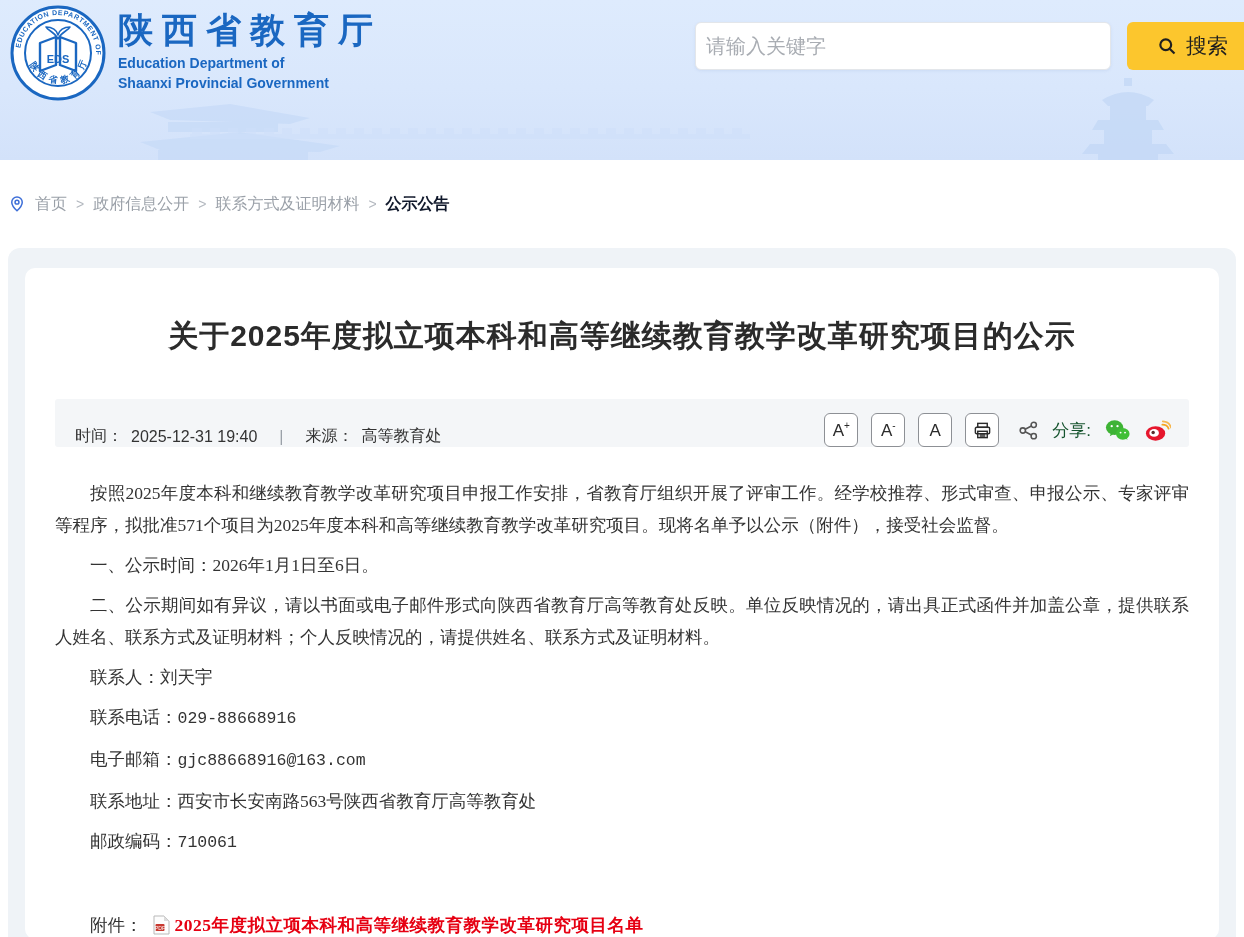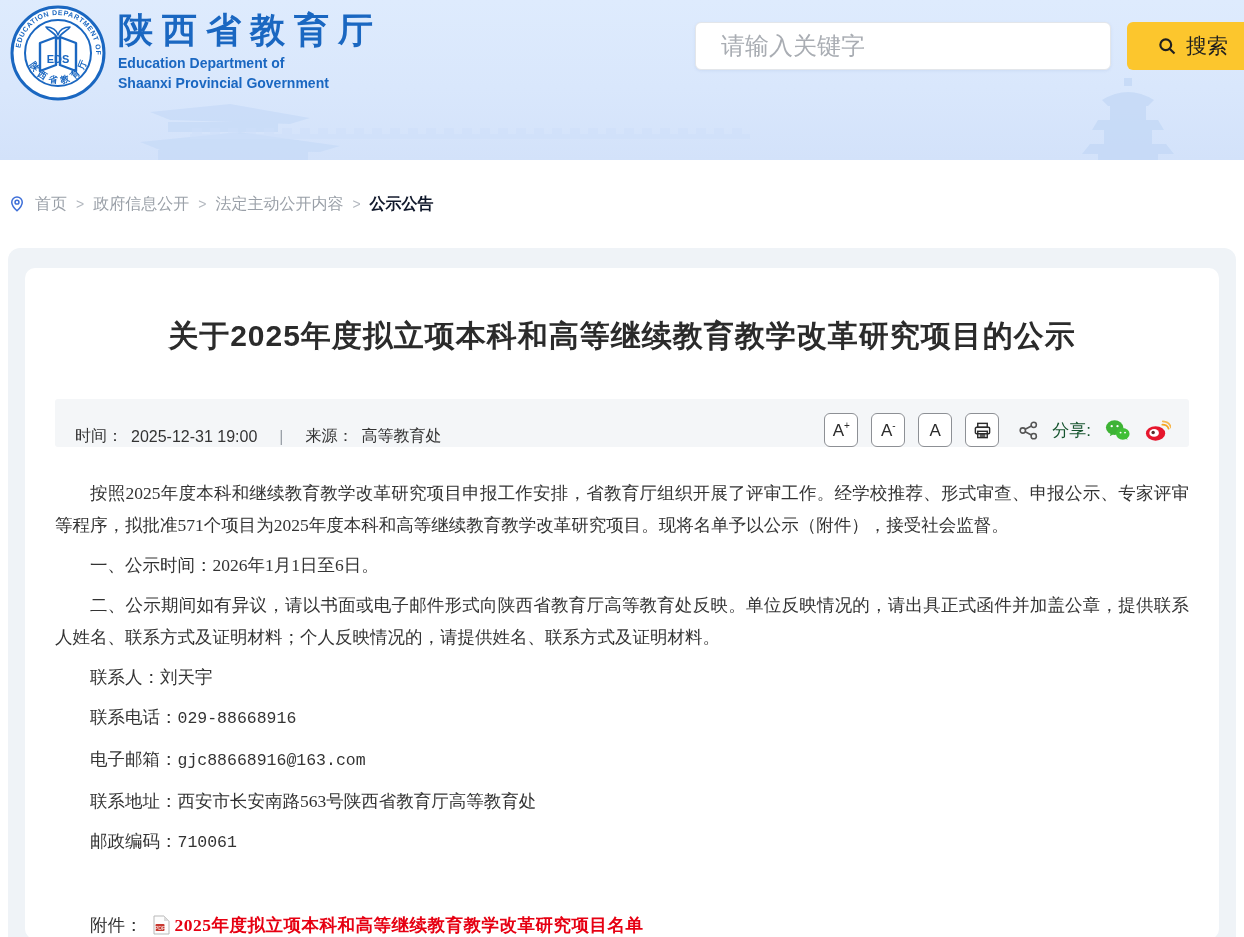--- a/index.html
+++ b/index.html
@@ -22,21 +22,21 @@
   .logo-badge { position:absolute; left:10px; top:5px; width:96px; height:96px; }
   .brand { position:absolute; left:118px; top:10px; color:#1a67c1; }
   .brand-cn {
     font-size:35px; font-weight:bold; letter-spacing:9px; line-height:40px;
     white-space:nowrap;
   }
   .brand-en { font-size:14px; font-weight:bold; line-height:20px; margin-top:3px; }
   .search-wrap { position:absolute; left:695px; top:22px; height:48px; display:flex; }
   .search-input {
     width:416px; height:48px; border:1px solid #e3e6ea; border-radius:6px;
-    background:#fff; padding:0 25px; font-size:24px; color:#333; outline:none;
+    background:#fff; padding:0 10px; font-size:20px; color:#333; outline:none;
     box-shadow:0 1px 3px rgba(120,150,200,.15);
   }
   .search-input::placeholder { color:#a9adb3; }
   .search-btn {
     position:absolute; left:1127px; top:22px; width:130px; height:48px;
     background:#fcc62d; border:none; border-radius:6px; cursor:pointer;
     display:flex; align-items:center; gap:9px; padding-left:30px;
     font-size:21px; color:#1f1f1f; font-family:inherit;
   }
 
@@ -216,34 +216,34 @@
 
   <nav class="breadcrumb">
     <svg class="pin-icon" viewBox="0 0 24 24" fill="none" stroke="#3e6fd8" stroke-width="2">
       <path d="M12 21 C12 21 5 14.5 5 9.5 A7 7 0 0 1 19 9.5 C19 14.5 12 21 12 21 Z"></path>
       <circle cx="12" cy="9.5" r="2.6"></circle>
     </svg>
     <a class="crumb">首页</a>
     <span class="crumb-sep">&gt;</span>
     <a class="crumb">政府信息公开</a>
     <span class="crumb-sep">&gt;</span>
-    <a class="crumb">法定主动公开内容</a>
+    <a class="crumb">联系方式及证明材料</a>
     <span class="crumb-sep">&gt;</span>
     <a class="crumb active">公示公告</a>
   </nav>
 
   <div class="outer-panel">
     <div class="article-card">
 
       <h1 class="article-title">关于2025年度拟立项本科和高等继续教育教学改革研究项目的公示</h1>
 
       <div class="meta-bar">
         <div class="meta-left">
           <span class="lab">时间：</span>
-          <span class="val">2025-12-31 19:00</span>
+          <span class="val">2025-12-31 19:40</span>
           <span class="meta-divider">|</span>
           <span class="lab">来源：</span>
           <span class="val">高等教育处</span>
         </div>
         <div class="meta-right">
           <button class="font-btn"><span>A</span><sup>+</sup></button>
           <button class="font-btn"><span>A</span><sup>-</sup></button>
           <button class="font-btn"><span>A</span><sup></sup></button>
           <button class="icon-btn">
             <svg width="19" height="19" viewBox="0 0 24 24" fill="none" stroke="#2b2b2b" stroke-width="1.8">

